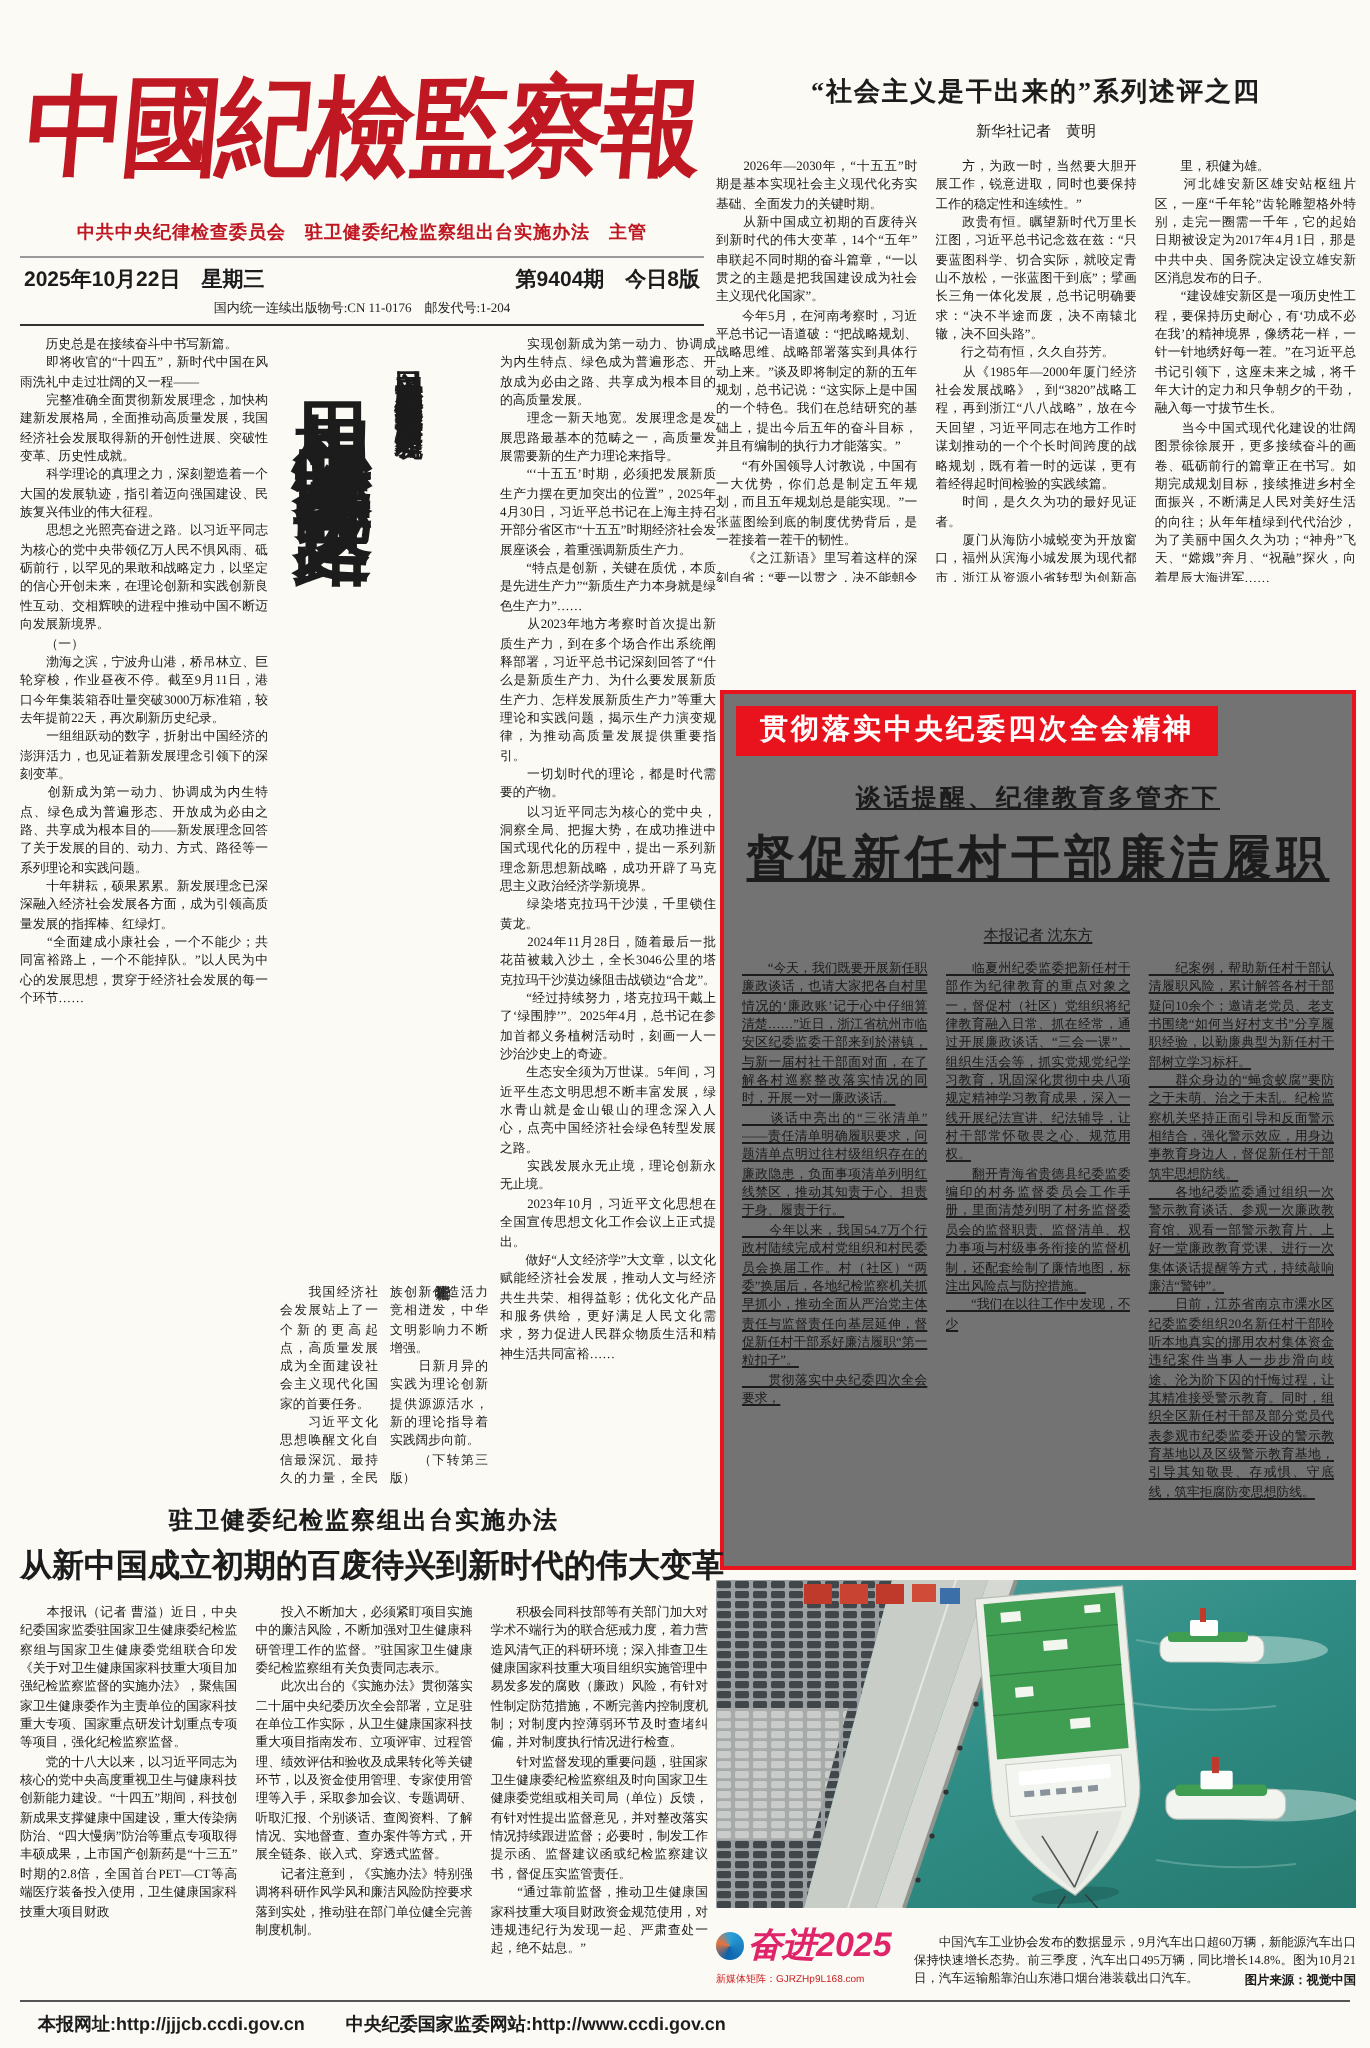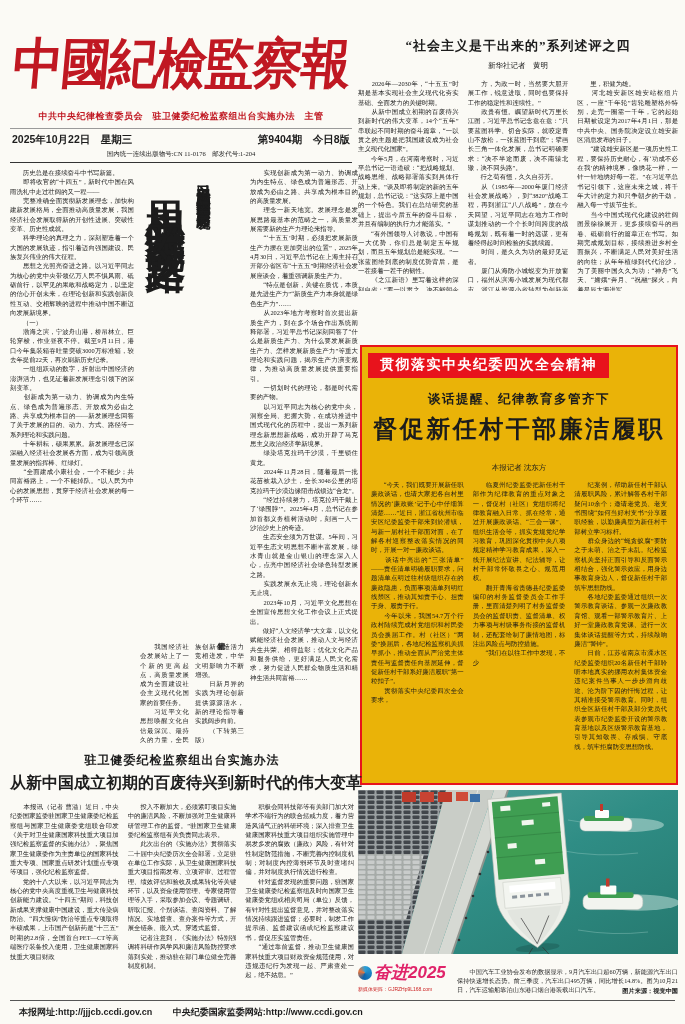--- a/index.html
+++ b/index.html
@@ -35,21 +35,21 @@
   .f-center{width:104px;display:flex;flex-direction:column;}
   .f-vert{height:468px;display:flex;}
   .f-big{writing-mode:vertical-rl;font-size:40px;font-weight:900;letter-spacing:6px;line-height:52px;
          font-family:"Liberation Sans",sans-serif;}
   .f-sub{writing-mode:vertical-rl;font-size:14px;font-weight:700;letter-spacing:1px;line-height:23px;margin-top:6px;}
   .f-byl{writing-mode:vertical-rl;font-size:7.5px;align-self:flex-end;margin-left:1px;color:#333;}
   .f-under{flex:1;margin-top:6px;column-count:2;column-gap:6px;font-size:6.4px;line-height:9.3px;
            text-align:justify;white-space:pre-line;overflow:hidden;}
   
   .redbox{position:absolute;left:360px;top:345px;width:318px;height:440px;border:2.5px solid #e8131c;
-          padding:0 9px;box-sizing:border-box;background:#eab308;}
+          padding:0 9px;box-sizing:border-box;background:#737373;text-decoration:underline;}
   .rb-banner{position:absolute;top:6px;left:6px;background:#e8131c;color:#fff;font-weight:900;
              font-size:14px;letter-spacing:1.5px;padding:3px 12px 4px;font-family:"Liberation Sans",sans-serif;}
   .rb-kicker{text-align:center;padding-top:44px;font-size:12.5px;font-weight:700;letter-spacing:1.5px;}
   .rb-headline{text-align:center;font-size:24px;font-weight:900;letter-spacing:2.5px;margin-top:5px;
                font-family:"Liberation Sans",sans-serif;white-space:nowrap;}
   .rb-byline{text-align:center;font-size:7.5px;margin-top:18px;}
   .rb-cols{display:flex;gap:9px;margin-top:7px;height:310px;overflow:hidden;}
   .rb-cols .newscol{flex:1;}
   
   .bottom-article{position:absolute;left:10px;top:752px;width:344px;}

